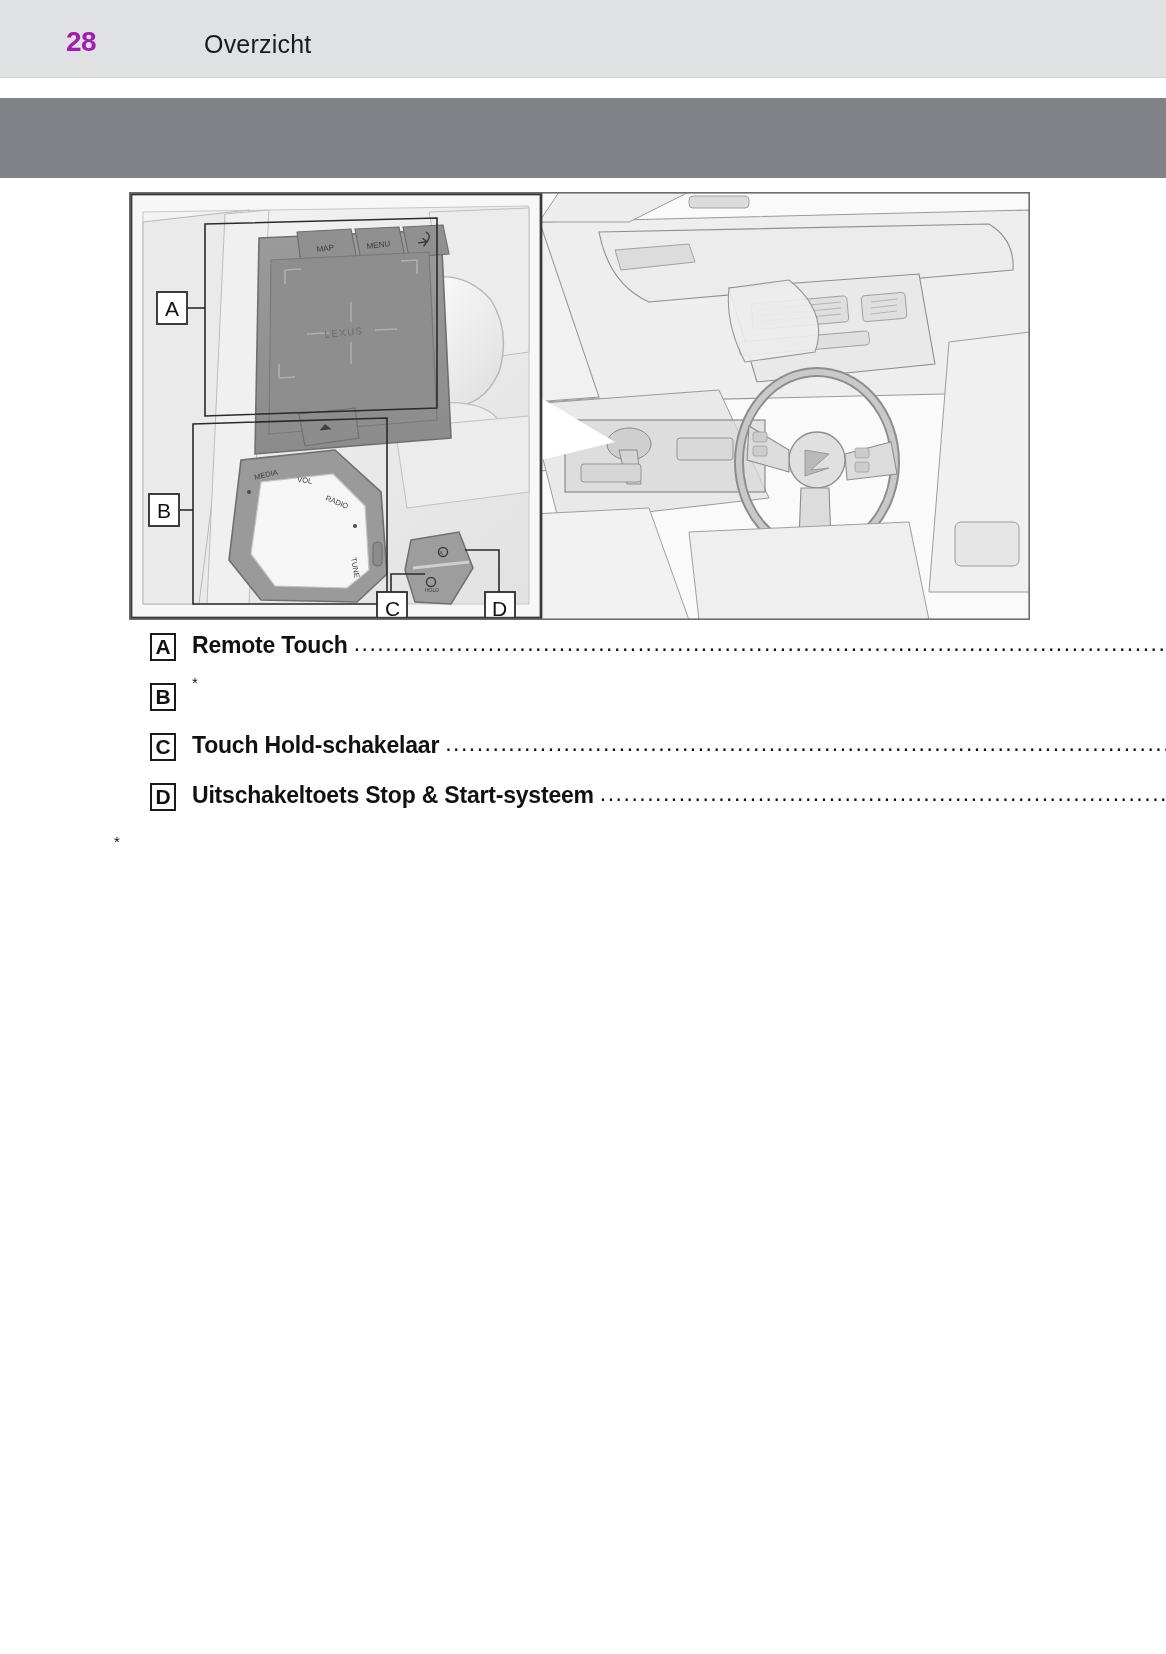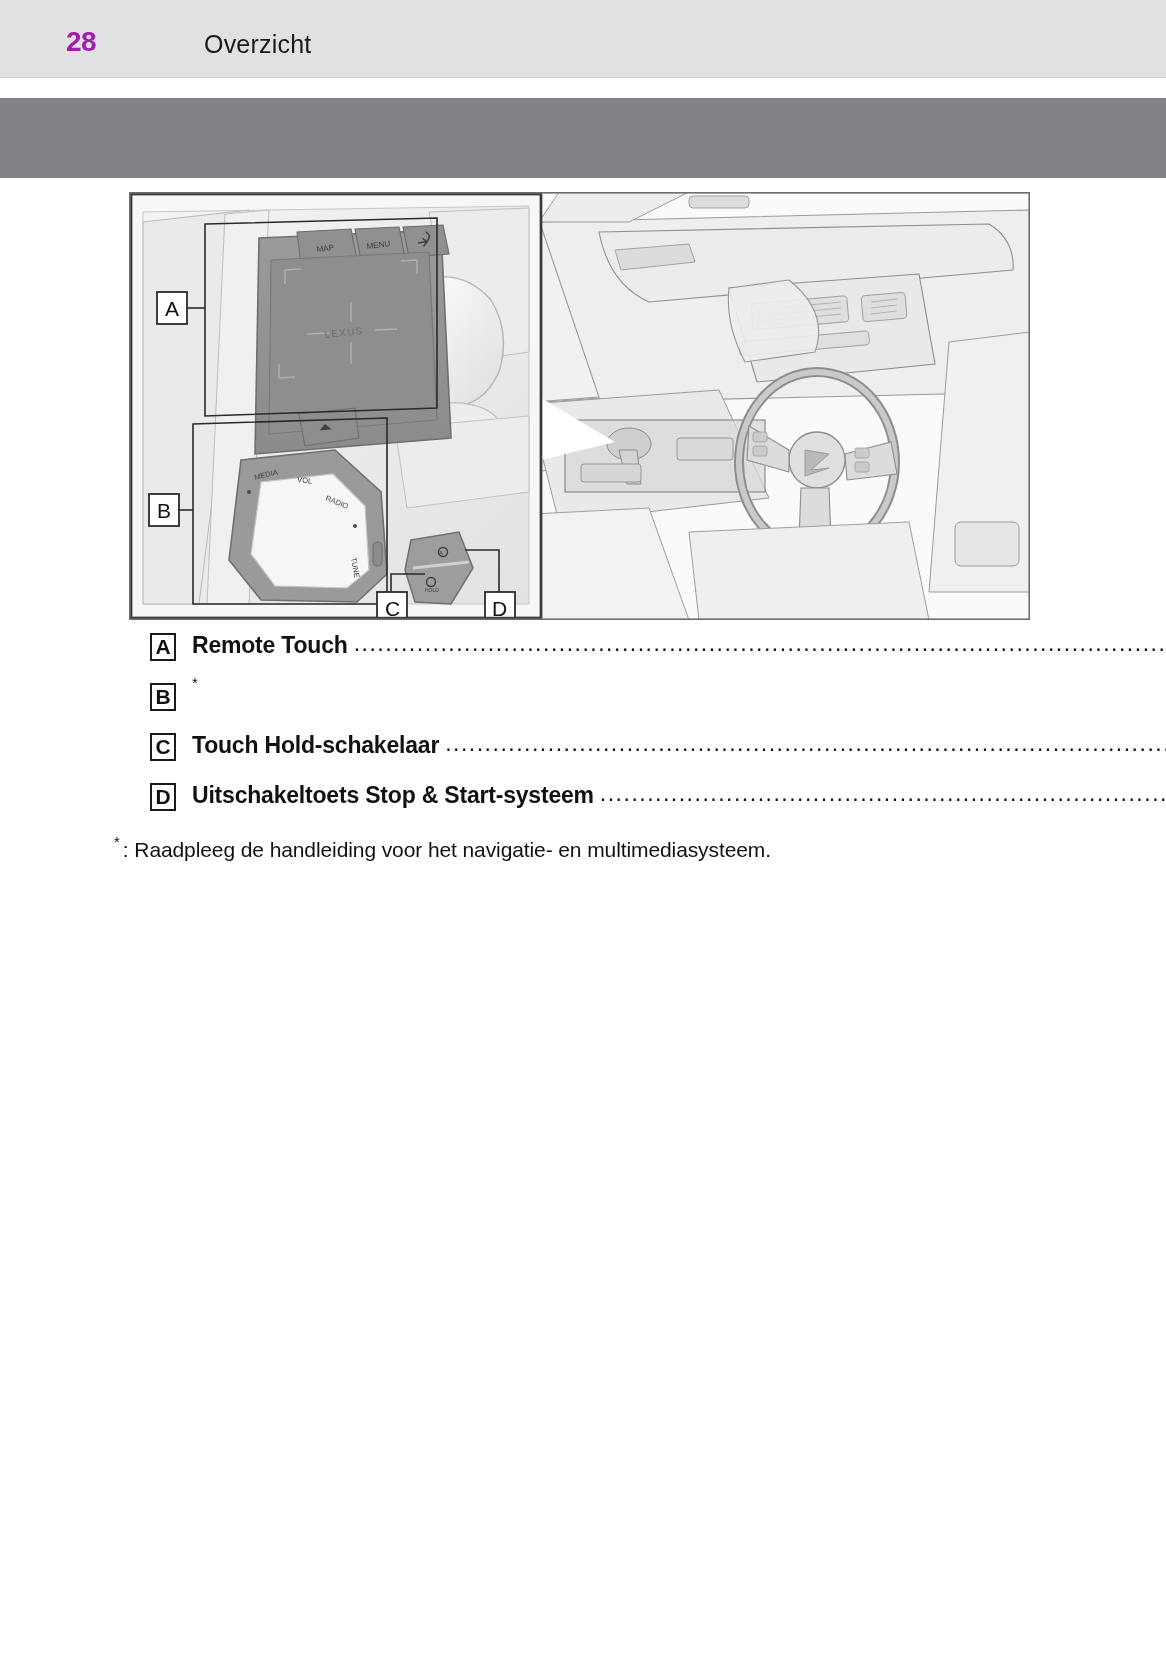--- a/index.html
+++ b/index.html
@@ -370,14 +370,13 @@
       <span class="legend-label">Uitschakeltoets Stop &amp; Start-systeem</span>
       <span class="legend-dots">..............................................................................</span>
 
     </div>
   </div>
 
 </div>
 
 <div id="footnote">
   <span id="footnote-star">*</span>
-  <span id="footnote-text">: Raadpleeg de handleiding voor het navigatie- en multimediasysteem.</span>
 </div>
 
 </body></html>

